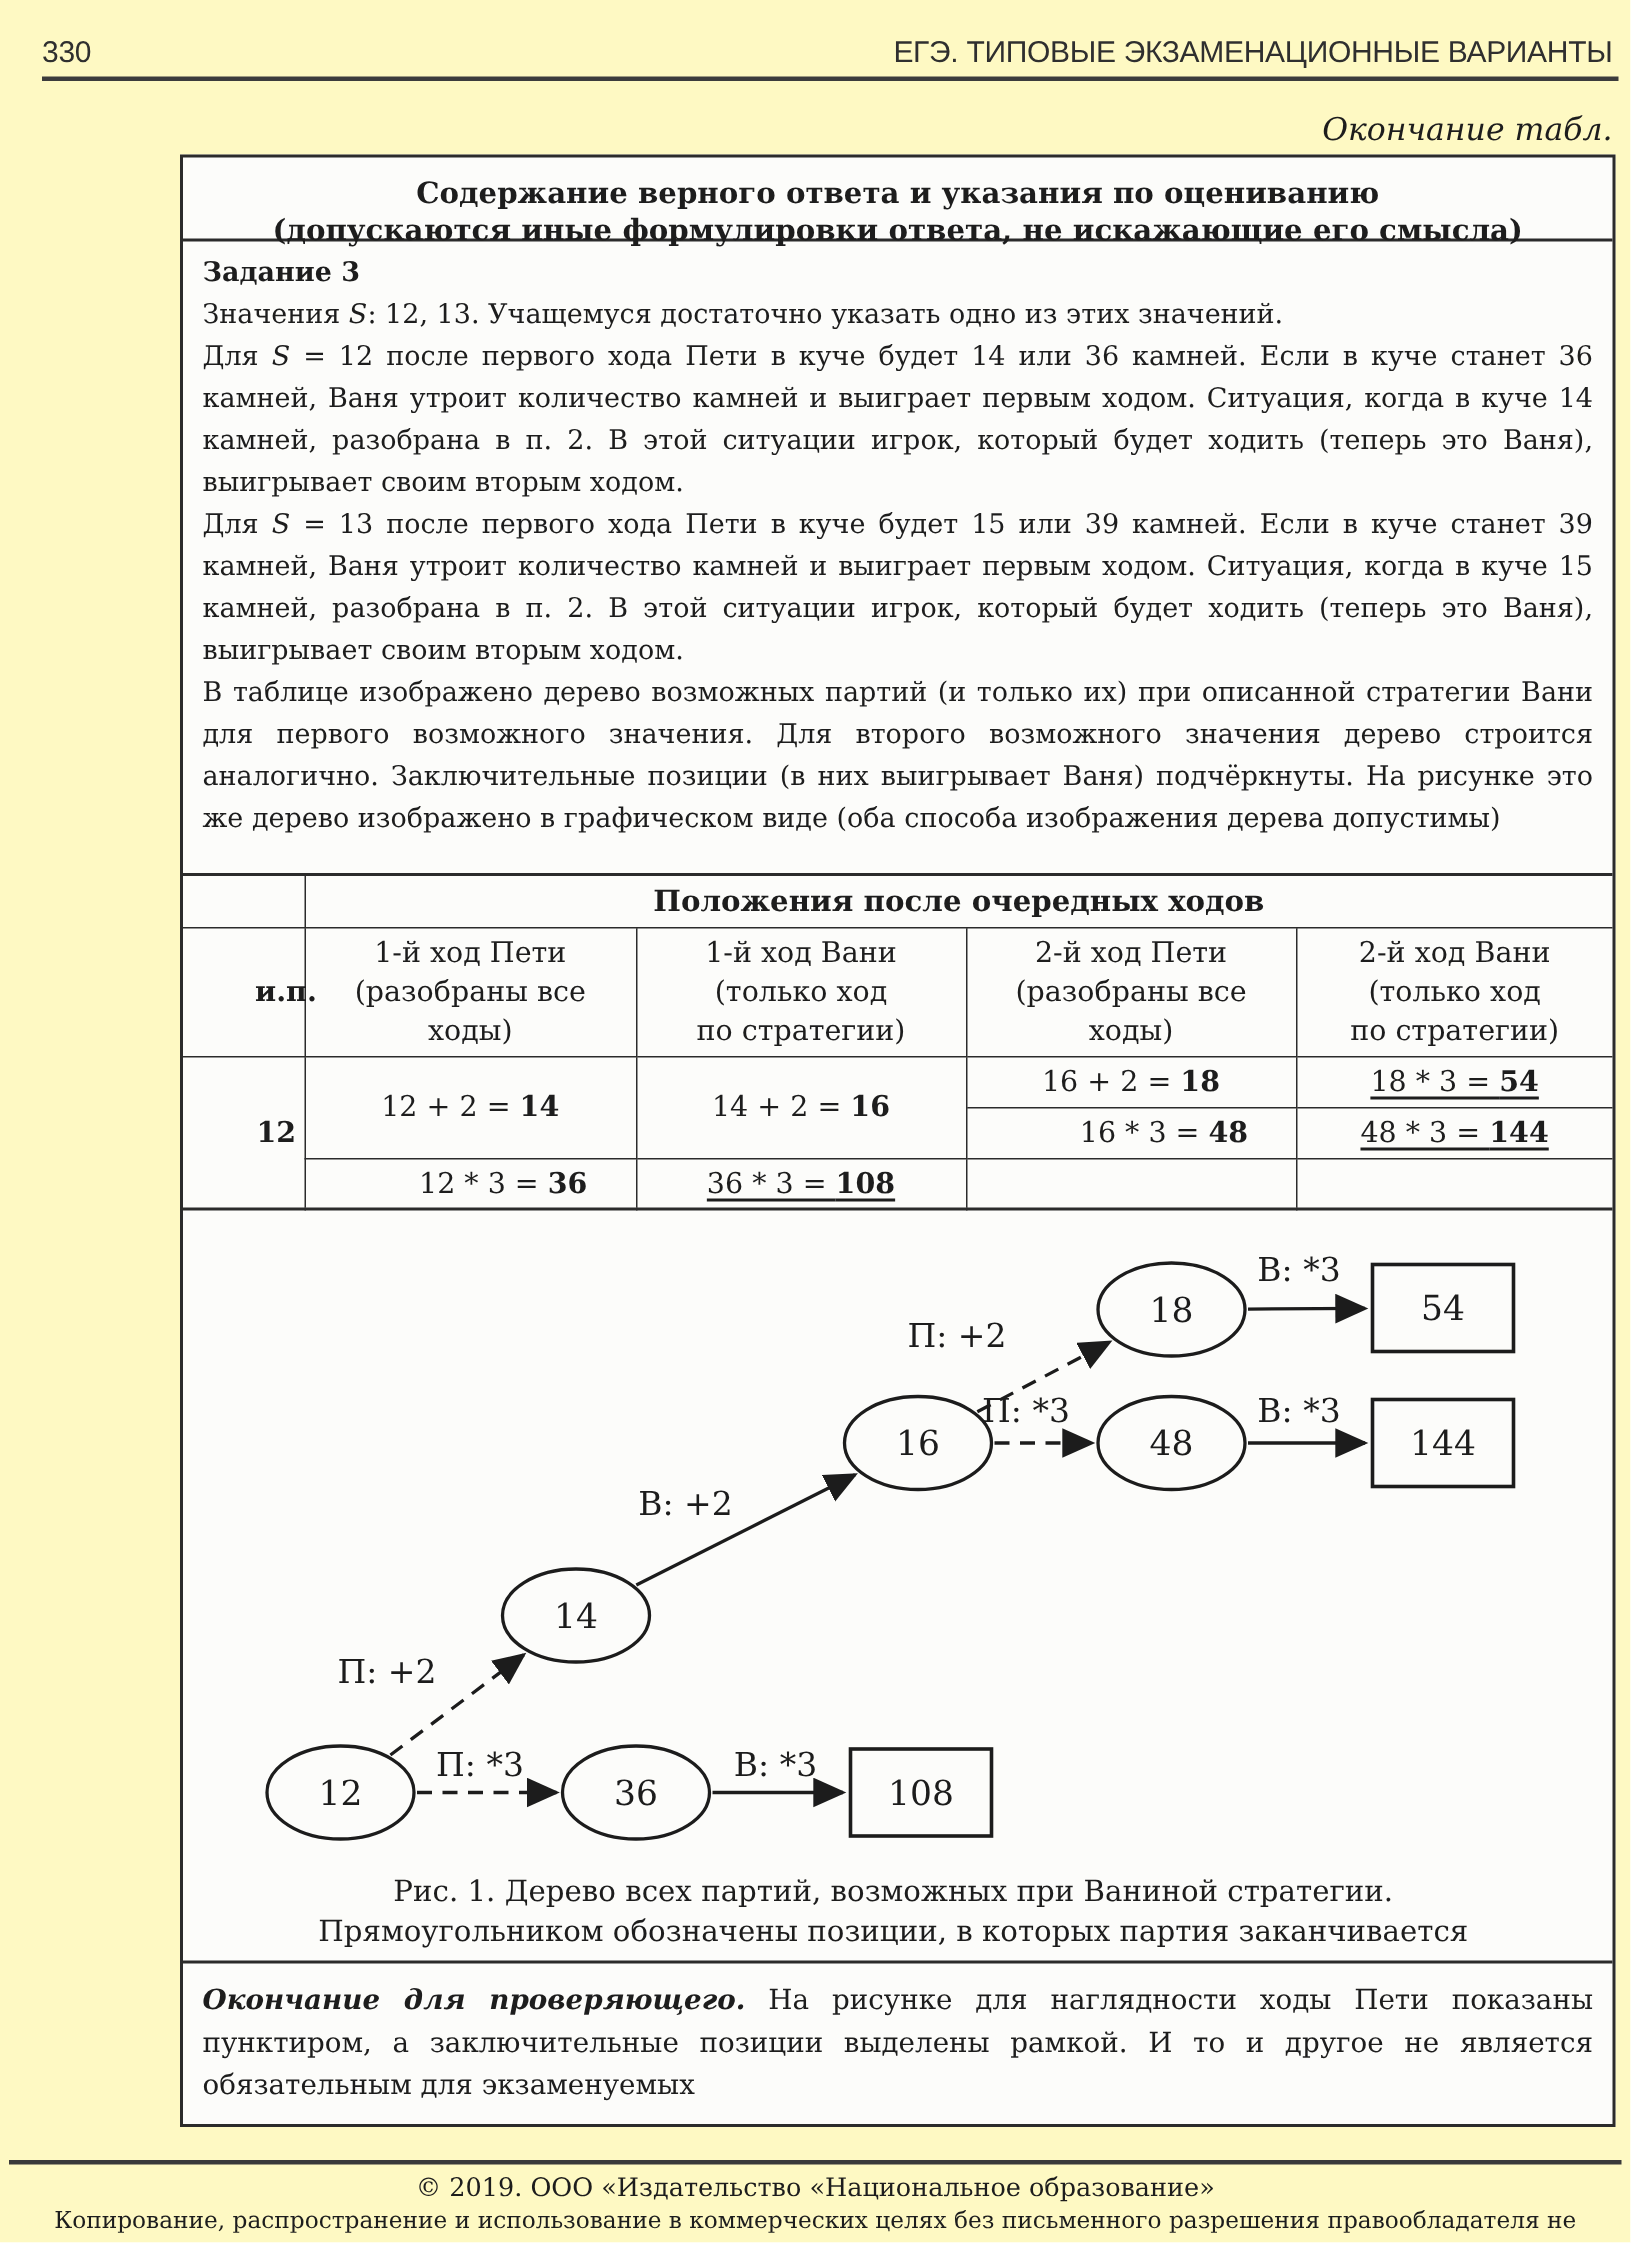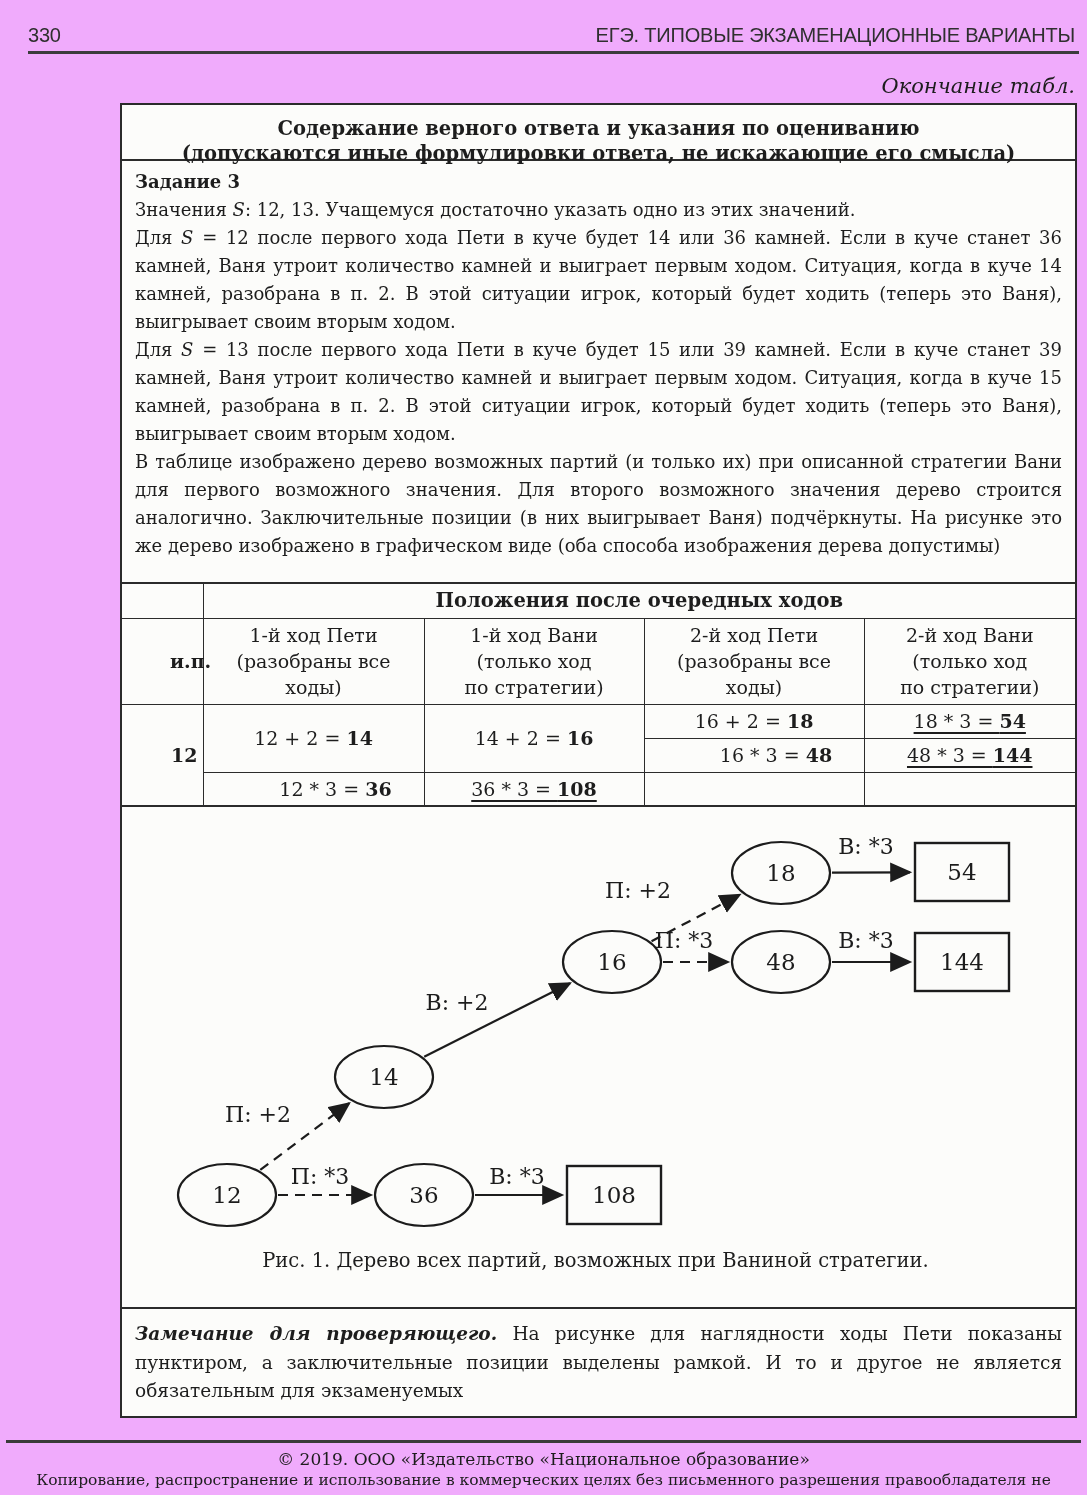--- a/index.html
+++ b/index.html
@@ -1,18 +1,18 @@
 <!DOCTYPE html>
 <html><head>
 <meta charset="utf-8">
 <style>
   html,body { margin:0; padding:0; background:#ffffff; }
   .page {
     position:relative; width:1087px; height:1495px;
-    background:#f0abfc; color:#1d1d1d; overflow:hidden;
+    background:#fef9c3; color:#1d1d1d; overflow:hidden;
     font-family:"DejaVu Serif", serif;
   }
   
   .running-head {
     position:absolute; top:24px; left:28px; right:12px;
     display:flex; justify-content:space-between; align-items:baseline;
     font-family:"Liberation Sans", sans-serif; font-size:20px; color:#2f2f2f;
     letter-spacing:-0.2px;
   }
   .head-rule { position:absolute; top:51px; left:28px; right:8px; height:3px; background:#3c3c3c; }
@@ -191,23 +191,24 @@
         <ellipse cx="657" cy="152" rx="49" ry="31" fill="#fcfcfa" stroke="#1c1c1c" stroke-width="2.2"></ellipse>
         <text x="657" y="160" text-anchor="middle" font-size="23" fill="#1c1c1c" font-family="DejaVu Serif, serif">48</text>
         <rect x="791" y="33" width="94" height="58" fill="#fcfcfa" stroke="#1c1c1c" stroke-width="2.4"></rect>
         <text x="838" y="70" text-anchor="middle" font-size="23" fill="#1c1c1c" font-family="DejaVu Serif, serif">54</text>
         <rect x="791" y="123" width="94" height="58" fill="#fcfcfa" stroke="#1c1c1c" stroke-width="2.4"></rect>
         <text x="838" y="160" text-anchor="middle" font-size="23" fill="#1c1c1c" font-family="DejaVu Serif, serif">144</text>
       </svg>
 
     <div class="caption">
       <div>Рис. 1. Дерево всех партий, возможных при Ваниной стратегии.</div>
+      <div>Прямоугольником обозначены позиции, в которых партия заканчивается</div>
     </div>
 
-    <div class="note"><span class="seg-bi">Замечание для проверяющего.</span><span> На рисунке для наглядности ходы Пети показаны пунктиром, а заключительные позиции выделены рамкой. И то и другое не является обязательным для экзаменуемых</span></div>
+    <div class="note"><span class="seg-bi">Окончание для проверяющего.</span><span> На рисунке для наглядности ходы Пети показаны пунктиром, а заключительные позиции выделены рамкой. И то и другое не является обязательным для экзаменуемых</span></div>
 
   </div>
 
   <div class="footer-rule"></div>
   <div class="footer">
     <div class="footer-line1">© 2019. ООО «Издательство «Национальное образование»</div>
     <div class="footer-line2">Копирование, распространение и использование в коммерческих целях без письменного разрешения правообладателя не допускается</div>
   </div>
 
 </div>

